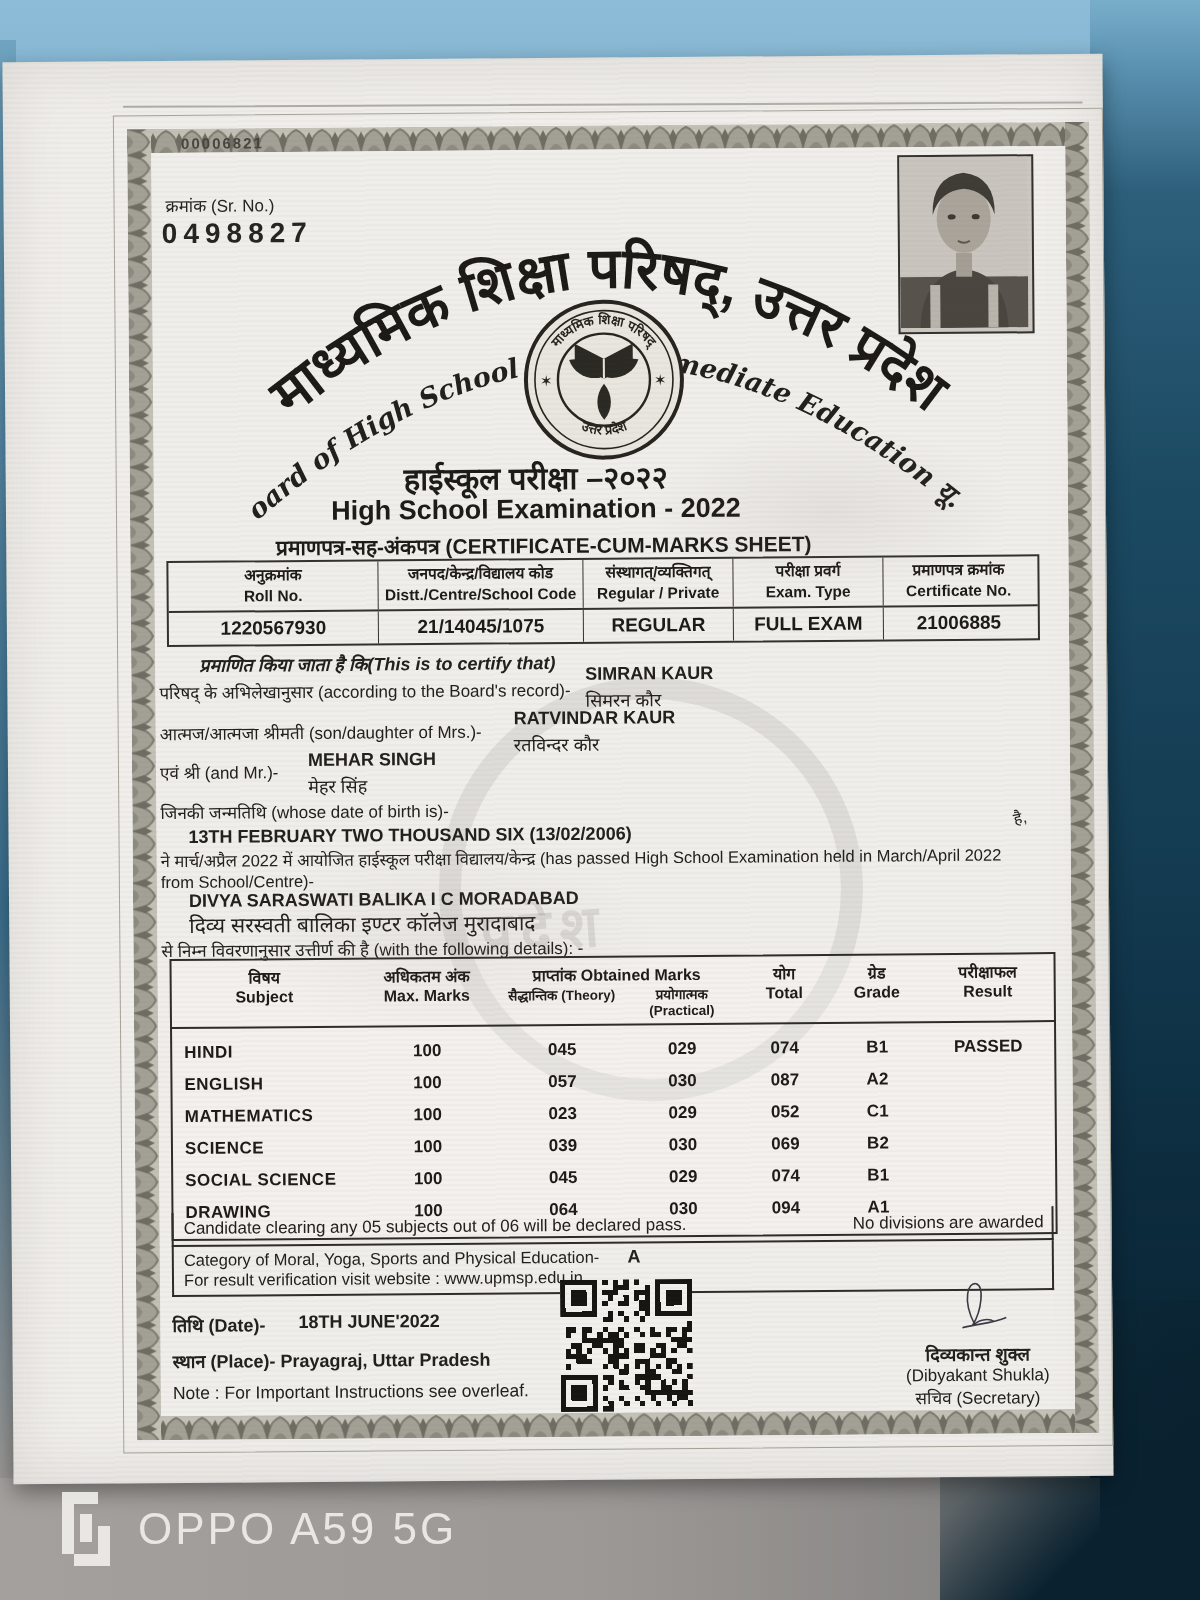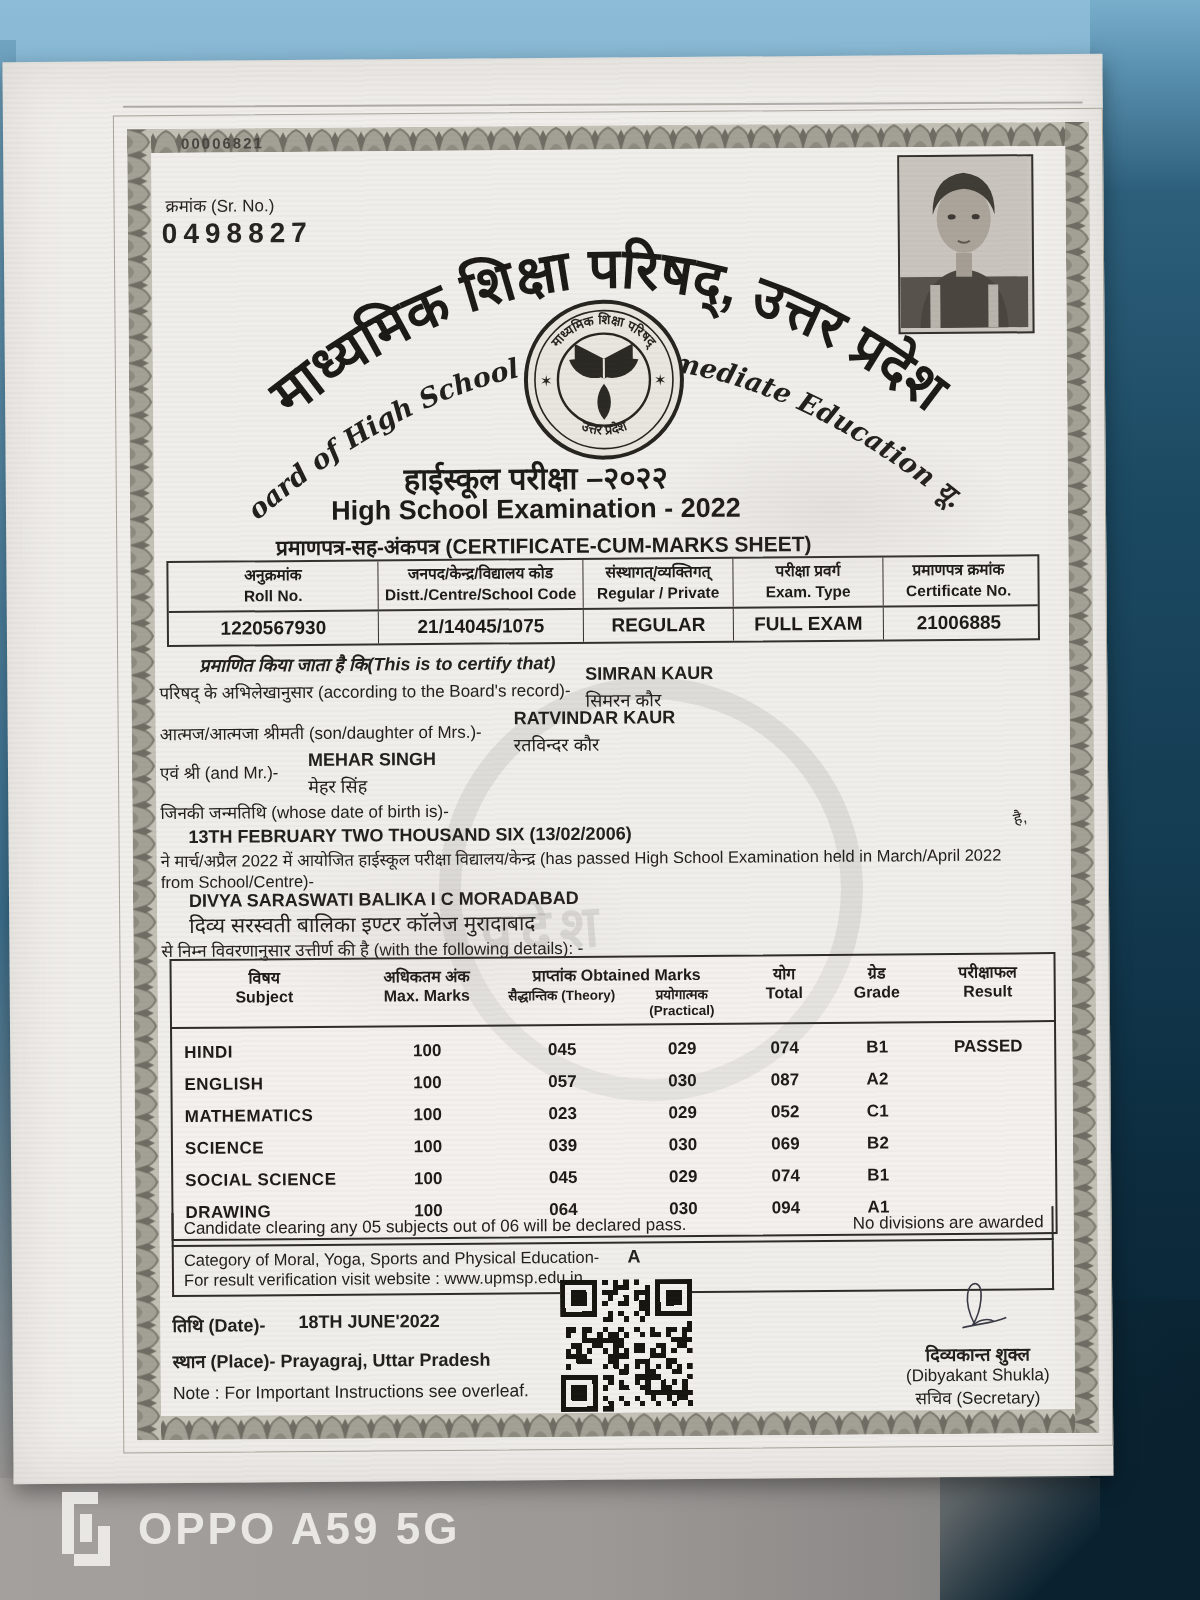--- a/index.html
+++ b/index.html
@@ -73,21 +73,21 @@
   .strip2 .row{font-size:16.5px;color:#22201c;}
   .cat-a{font-weight:bold;font-size:18px;margin-left:28px;}
 
   .foot-lbl{font-size:18px;font-weight:bold;}
   .qr{left:548px;top:1222px;width:132px;height:132px;}
   .sign-block{left:860px;top:1225px;width:210px;text-align:center;color:#22201c;}
   .sign-block .n1{font-size:18px;font-weight:bold;}
   .sign-block .n2{font-size:17px;}
 
   .oppo{left:60px;top:1492px;display:flex;align-items:center;gap:26px;color:rgba(242,241,238,.88);}
-  .oppo .txt{font-size:44px;letter-spacing:3px;font-weight:700;}
+  .oppo .txt{font-size:44px;letter-spacing:3px;font-weight:400;}
 </style>
 </head>
 <body>
 
 <div class="scene">
 
   <div class="abs bg-right"></div>
   <div class="abs bg-left"></div>
   <div class="abs bg-bottom"></div>
   <div class="abs bg-corner-dark"></div>

